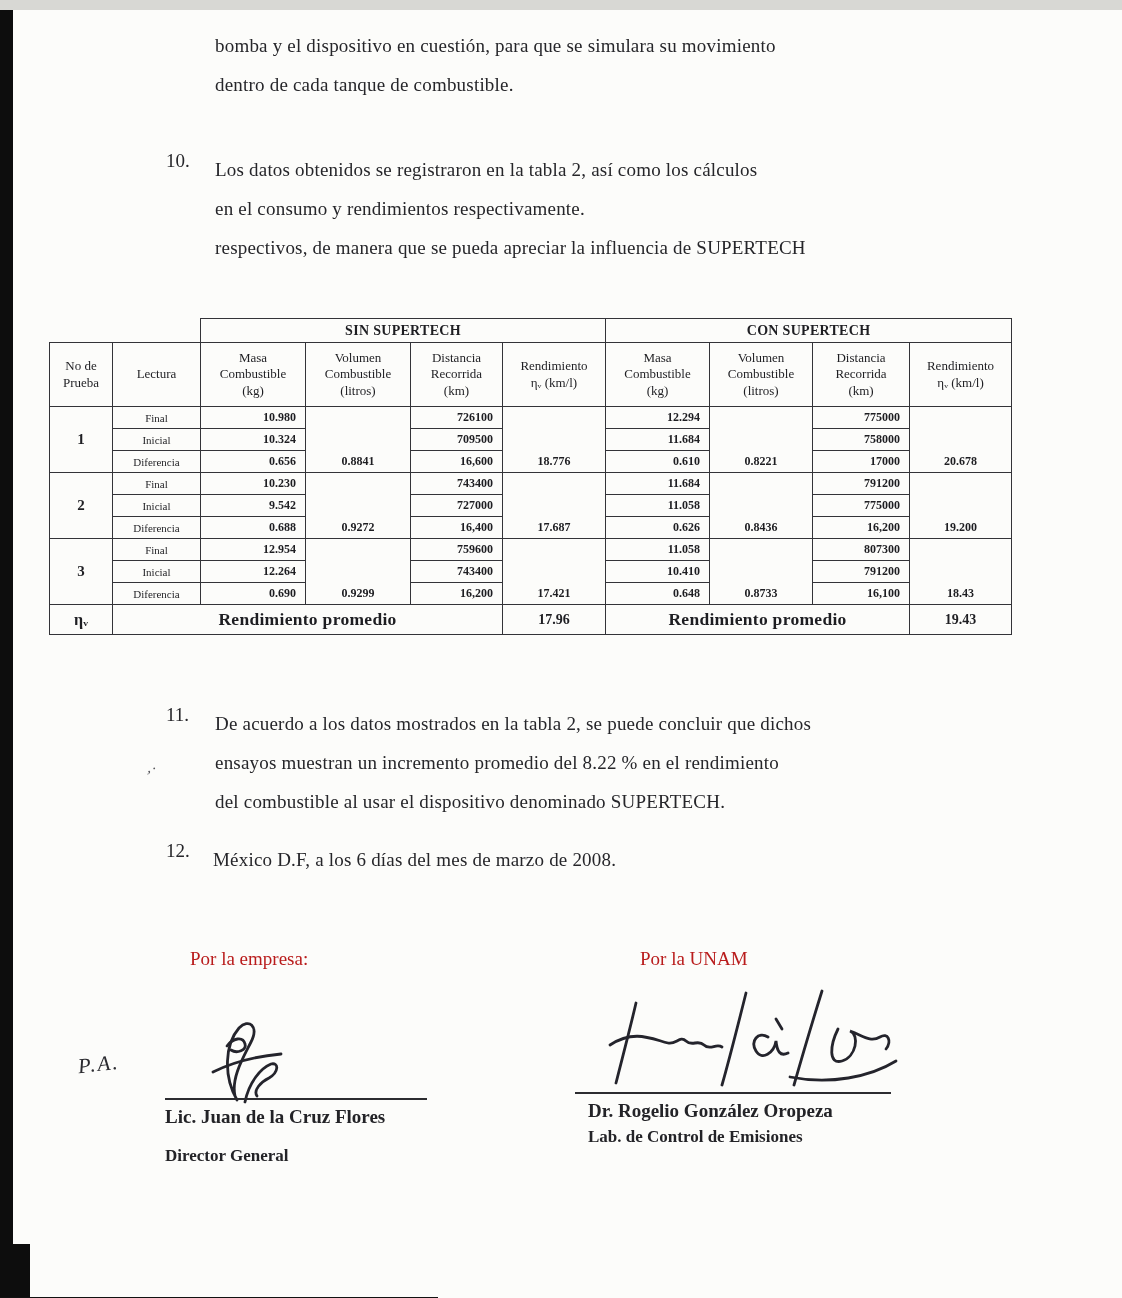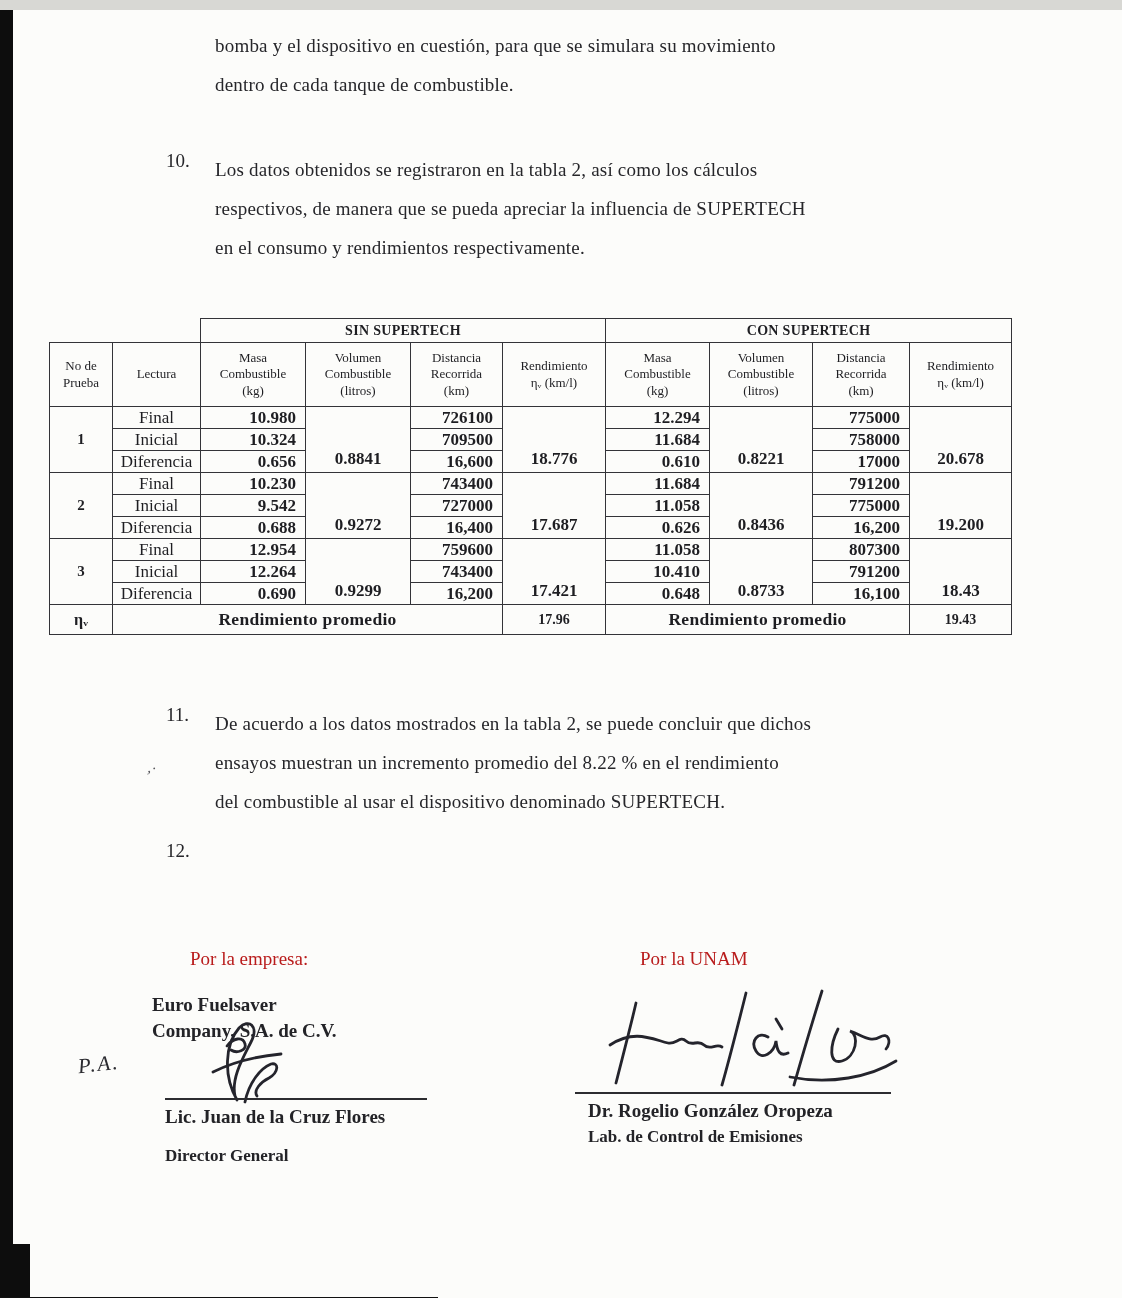--- a/index.html
+++ b/index.html
@@ -23,25 +23,25 @@
   .t2 td, .t2 th { border:1.6px solid #333338; padding:0 5px; font-weight:normal; }
   .t2 .ghost { border:none; background:transparent; }
   .t2 tr.grp-row { height:24px; }
   .t2 tr.sub-row { height:64px; }
   .t2 tbody tr { height:22px; }
   .t2 tr.foot-row { height:30px; }
   .t2 th { text-align:center; vertical-align:middle; font-size:13px; line-height:1.25; }
   .t2 th.grp { font-weight:bold; font-size:14px; letter-spacing:0.3px; }
   .t2 .pre { white-space:pre-line; }
   .t2 td { text-align:center; vertical-align:middle; }
-  .t2 td.val { font-weight:bold; font-size:17px; }
+  .t2 td.val { font-weight:bold; font-size:12px; }
   .t2 td.num-r { text-align:right; padding-right:9px; }
   .t2 td.merge-b { vertical-align:bottom; padding-bottom:3px; }
   .t2 td.test-no { font-size:15px; font-weight:bold; }
-  .t2 td.lect { font-size:17px; }
+  .t2 td.lect { font-size:11px; }
   .t2 td.eta { font-weight:bold; font-size:16px; }
   .t2 td.avg { font-weight:bold; font-size:17.5px; letter-spacing:0.3px; }
   .t2 td.avgval { font-weight:bold; font-size:14px; }
 
   
   .sig-head { position:absolute; font-size:19px; font-weight:normal; color:#b91c1c; }
   .company  { position:absolute; font-size:19px; font-weight:bold; line-height:26px; color:#232327; }
   .pa-note  { position:absolute; font-size:21px; font-style:italic; color:#2b2b30; transform:rotate(-6deg); letter-spacing:2px; }
   .sig-line { position:absolute; border-top:2px solid #2c2c30; }
   .sig-name { position:absolute; font-size:19px; font-weight:bold; color:#232327; }
@@ -59,22 +59,22 @@
   <div class="strip-bottom"></div>
 
   <div class="body-par" style="left:215px; top:16px;">
     <div>bomba y el dispositivo en cuestión, para que se simulara su movimiento</div>
     <div>dentro de cada tanque de combustible.</div>
   </div>
 
   <div class="item-num" style="left:166px; top:140px;">10.</div>
   <div class="body-par" style="left:215px; top:140px;">
     <div>Los datos obtenidos se registraron en la tabla 2, así como los cálculos</div>
+    <div>en el consumo y rendimientos respectivamente.</div>
     <div>respectivos, de manera que se pueda apreciar la influencia de SUPERTECH</div>
-    <div>en el consumo y rendimientos respectivamente.</div>
   </div>
 
   <table class="t2">
     <colgroup>
       <col style="width:63px">
         <col style="width:88px">
       <col style="width:105px">
         <col style="width:105px">
         <col style="width:92px">
         <col style="width:103px">
@@ -213,29 +213,26 @@
   <div class="item-num" style="left:166px; top:694px;">11.</div>
   <div class="stray" style="left:148px; top:750px;">,·</div>
   <div class="body-par" style="left:215px; top:694px;">
     <div>De acuerdo a los datos mostrados en la tabla 2, se puede concluir que dichos</div>
     <div>ensayos muestran un incremento promedio del 8.22 %  en el rendimiento</div>
     <div>del combustible al usar el dispositivo denominado SUPERTECH.</div>
   </div>
 
   <div class="item-num" style="left:166px; top:830px;">12.</div>
   <div class="body-par" style="left:213px; top:830px; line-height:40px;">
+    <div>México D.F, a los 6 días del mes de marzo de 2008.</div>
   </div>
 
   <div class="sig-head" style="left:190px; top:938px;">Por la empresa:</div>
   <div class="sig-head" style="left:640px; top:938px;text-align:center;">Por la UNAM</div>
 
-  <div class="company" style="left:152px; top:982px;">
-    <div>Euro Fuelsaver</div>
-    <div>Company, S.A. de C.V.</div>
-  </div>
 
   <div class="pa-note" style="left:78px; top:1042px;">P.A.</div>
 
   <svg class="sig-svg" style="left:175px; top:1006px;" width="150" height="88" viewBox="0 0 150 88">
     <path d="M 62 84 C 48 60 50 28 64 12 C 74 2 84 10 76 26 C 68 42 56 62 60 80"></path>
     <path d="M 38 56 C 58 46 84 40 106 38"></path>
     <path d="M 70 86 C 74 66 86 52 96 48 C 104 46 104 56 94 62 C 86 66 78 74 82 80"></path>
     <path d="M 52 30 C 58 22 68 20 70 28 C 72 34 62 38 56 34"></path>
   </svg>
   <div class="sig-line" style="left:165px; top:1088px; width:262px;"></div>

